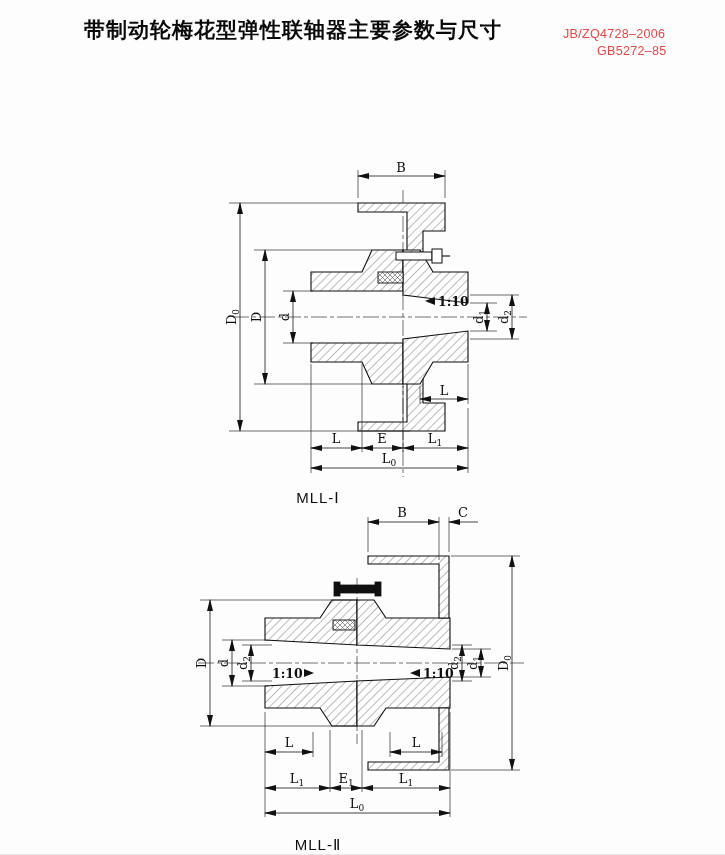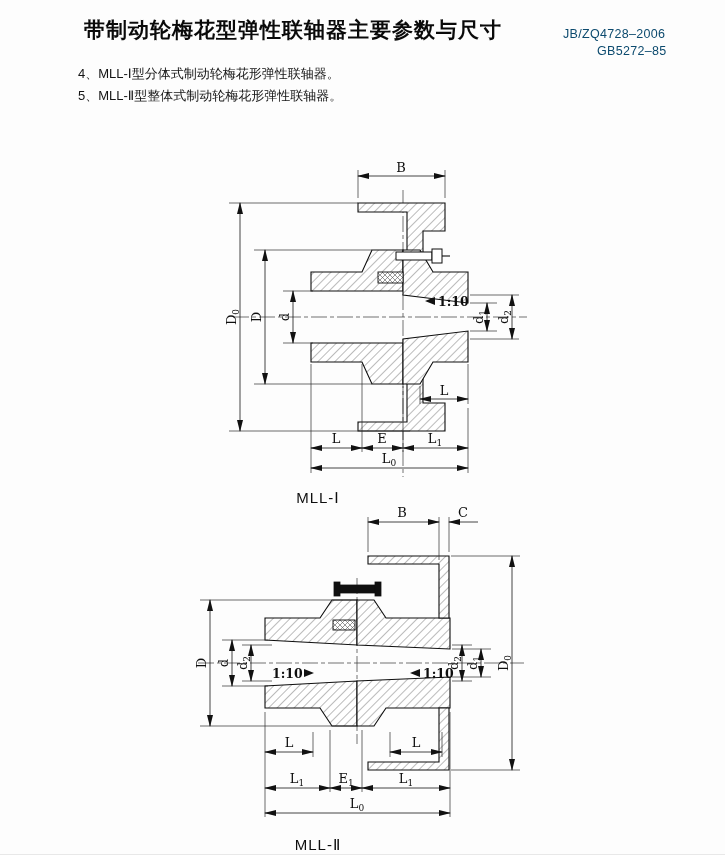--- a/index.html
+++ b/index.html
@@ -4,21 +4,21 @@
 <style>
   html,body{margin:0;padding:0;background:#e8e8e8;}
   .page{
     position:relative;width:725px;height:854px;background:#fdfdfd;
     font-family:"Liberation Sans",sans-serif;color:#111;overflow:hidden;margin:0 auto;
   }
   .title{
     position:absolute;left:84px;top:16px;width:450px;
     font-size:21px;font-weight:bold;letter-spacing:1px;color:#0a0a0a;
   }
-  .std{position:absolute;font-size:12.5px;color:#0c4a6e;letter-spacing:.3px;}
+  .std{position:absolute;font-size:12.5px;color:#ef4444;letter-spacing:.3px;}
   .std1{left:563px;top:27px;}
   .std2{left:597px;top:44px;}
   .note{position:absolute;left:78px;font-size:13px;color:#141414;}
   .note4{top:65px;}
   .note5{top:87px;}
   svg{position:absolute;left:0;top:0;}
   svg text{font-family:"DejaVu Serif","Liberation Serif",serif;font-size:13px;fill:#0e0e0e;}
   svg text.cap{font-family:"Liberation Sans",sans-serif;font-size:15px;letter-spacing:1px;}
   svg text.taper{font-weight:bold;font-size:12.5px;}
   .part{fill:none;stroke:#0e0e0e;stroke-width:1.1;}
@@ -31,22 +31,20 @@
   .lite{fill:#fff;stroke:#0e0e0e;stroke-width:1;}
 </style>
 </head>
 <body>
 
 <div class="page">
 
   <div class="title">带制动轮梅花型弹性联轴器主要参数与尺寸</div>
   <div class="std std1">JB/ZQ4728–2006</div>
   <div class="std std2">GB5272–85</div>
-  <div class="note note4">4、MLL-Ⅰ型分体式制动轮梅花形弹性联轴器。</div>
-  <div class="note note5">5、MLL-Ⅱ型整体式制动轮梅花形弹性联轴器。</div>
 
   <svg width="725" height="855" viewBox="0 0 725 855">
     <defs>
       <pattern id="hh" patternUnits="userSpaceOnUse" width="6" height="6" patternTransform="rotate(45)">
         <rect width="6" height="6" fill="#ffffff"></rect>
         <line x1="0" y1="0" x2="0" y2="6" stroke="#555" stroke-width="0.8"></line>
       </pattern>
       <pattern id="xh" patternUnits="userSpaceOnUse" width="5" height="5">
         <rect width="5" height="5" fill="#ffffff"></rect>
         <path d="M0,0 L5,5 M5,0 L0,5" stroke="#555" stroke-width="0.6"></path>

